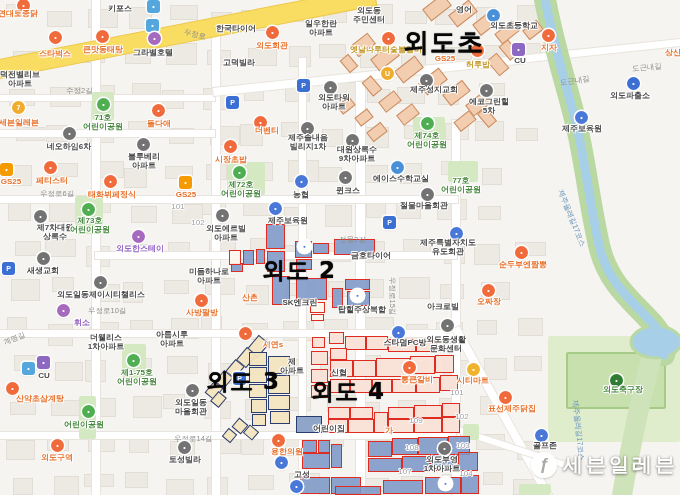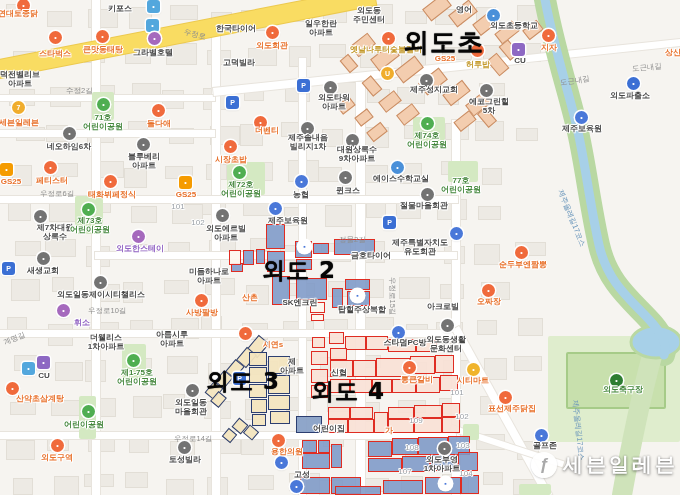--- a/index.html
+++ b/index.html
@@ -665,21 +665,21 @@
     </div>
     <div class="poi c-g" style="left: 424px; top: 201px;">
       <div>절물마을회관</div>
     </div>
     <div class="poi c-g" style="left: 288px; top: 216px;">
       <div>제주보육원</div>
     </div>
     <div class="poi c-g" style="left: 371px; top: 251px;">
       <div>금호타이어</div>
     </div>
-    <div class="poi c-g" style="left: 420px; top: 238px; font-family: Liberation Serif, serif;">
+    <div class="poi c-g" style="left: 448px; top: 238px; font-family: Liberation Serif, serif;">
       <div>제주특별자치도</div>
       <div>유도회관</div>
     </div>
     <div class="poi c-g" style="left: 443px; top: 302px;">
       <div>아크로빌</div>
     </div>
     <div class="poi c-o" style="left: 489px; top: 297px;">
       <div>오짜장</div>
     </div>
     <div class="poi c-o" style="left: 523px; top: 260px;">

